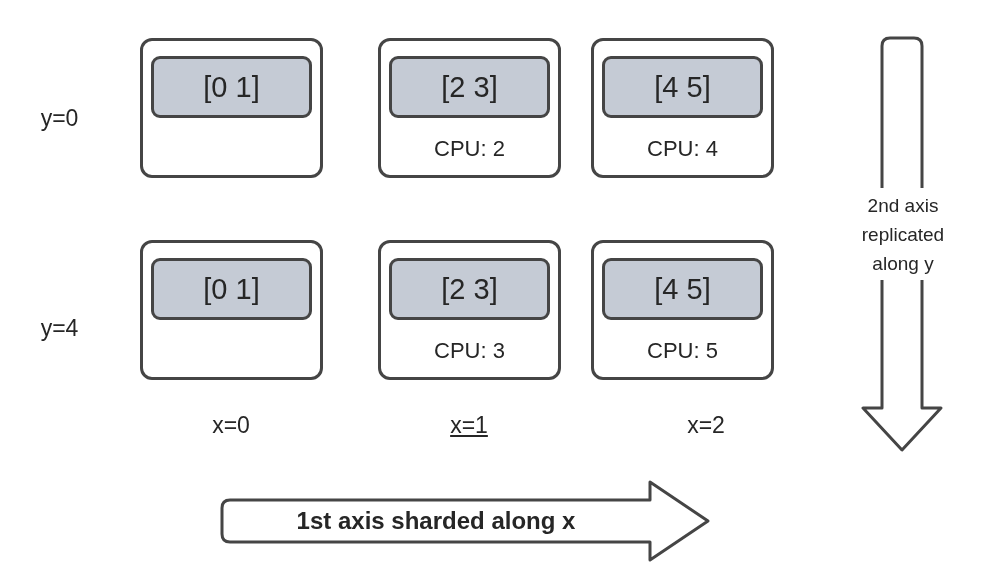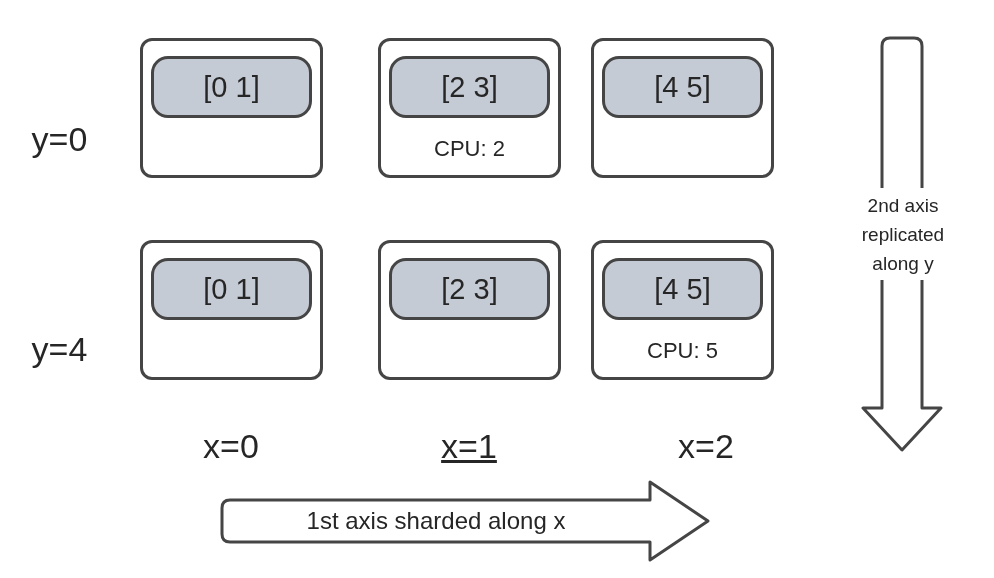--- a/index.html
+++ b/index.html
@@ -13,22 +13,21 @@
     position:relative;
     width:994px;height:578px;
     background:var(--bg);
     font-family:"Liberation Sans", sans-serif;
     color:var(--text);
     overflow:hidden;
   }
   .axis-label{
     position:absolute;
     display:flex;align-items:center;justify-content:center;
-    font-size:34px;
-    margin-top:21px;
+    font-size:23px;
   }
   .row-label{width:95px;height:40px;left:12px;}
   .row-label.r0{top:98px;}
   .row-label.r1{top:308px;}
   .col-label{width:110px;height:40px;top:405px;}
   .col-label.c0{left:176px;}
   .col-label.c1{left:414px;text-decoration:underline;}
   .col-label.c2{left:651px;}
 
   .device{
@@ -41,21 +40,21 @@
   .device.row0{top:38px;}
   .device.row1{top:240px;}
   .device.col0{left:140px;}
   .device.col1{left:378px;}
   .device.col2{left:591px;}
   .shard{
     position:absolute;
     left:8px;right:8px;top:15px;height:56px;
     background:var(--shard-fill);
     border:3px solid var(--outline);
-    border-radius:17px;
+    border-radius:9px;
     display:flex;align-items:center;justify-content:center;
     font-size:29px;
   }
   .cpu{
     position:absolute;
     left:0;right:0;top:86px;height:44px;
     display:flex;align-items:center;justify-content:center;
     font-size:22px;
   }
 
@@ -74,46 +73,49 @@
     display:flex;flex-direction:column;align-items:center;justify-content:center;
     font-size:19px;line-height:29px;
     text-align:center;
   }
   #right-arrow{left:210px;top:476px;}
   .right-arrow-label{
     position:absolute;
     left:222px;top:500px;width:428px;height:42px;
     display:flex;align-items:center;justify-content:center;
     font-size:24px;
+    font-weight:bold;
   }
 </style>
 </head>
 <body>
 
 <div class="canvas">
 
   <div class="axis-label row-label r0">y=0</div>
   <div class="axis-label row-label r1">y=4</div>
 
   <div class="device row0 col0">
     <div class="shard">[0 1]</div>
   </div>
   <div class="device row0 col1">
     <div class="shard">[2 3]</div>
     <div class="cpu">CPU: 2</div>
   </div>
   <div class="device row0 col2">
     <div class="shard">[4 5]</div>
+    <div class="cpu">CPU: 4</div>
   </div>
 
   <div class="device row1 col0">
     <div class="shard">[0 1]</div>
   </div>
   <div class="device row1 col1">
     <div class="shard">[2 3]</div>
+    <div class="cpu">CPU: 3</div>
   </div>
   <div class="device row1 col2">
     <div class="shard">[4 5]</div>
     <div class="cpu">CPU: 5</div>
   </div>
 
   <div class="axis-label col-label c0">x=0</div>
   <div class="axis-label col-label c1">x=1</div>
   <div class="axis-label col-label c2">x=2</div>
 

